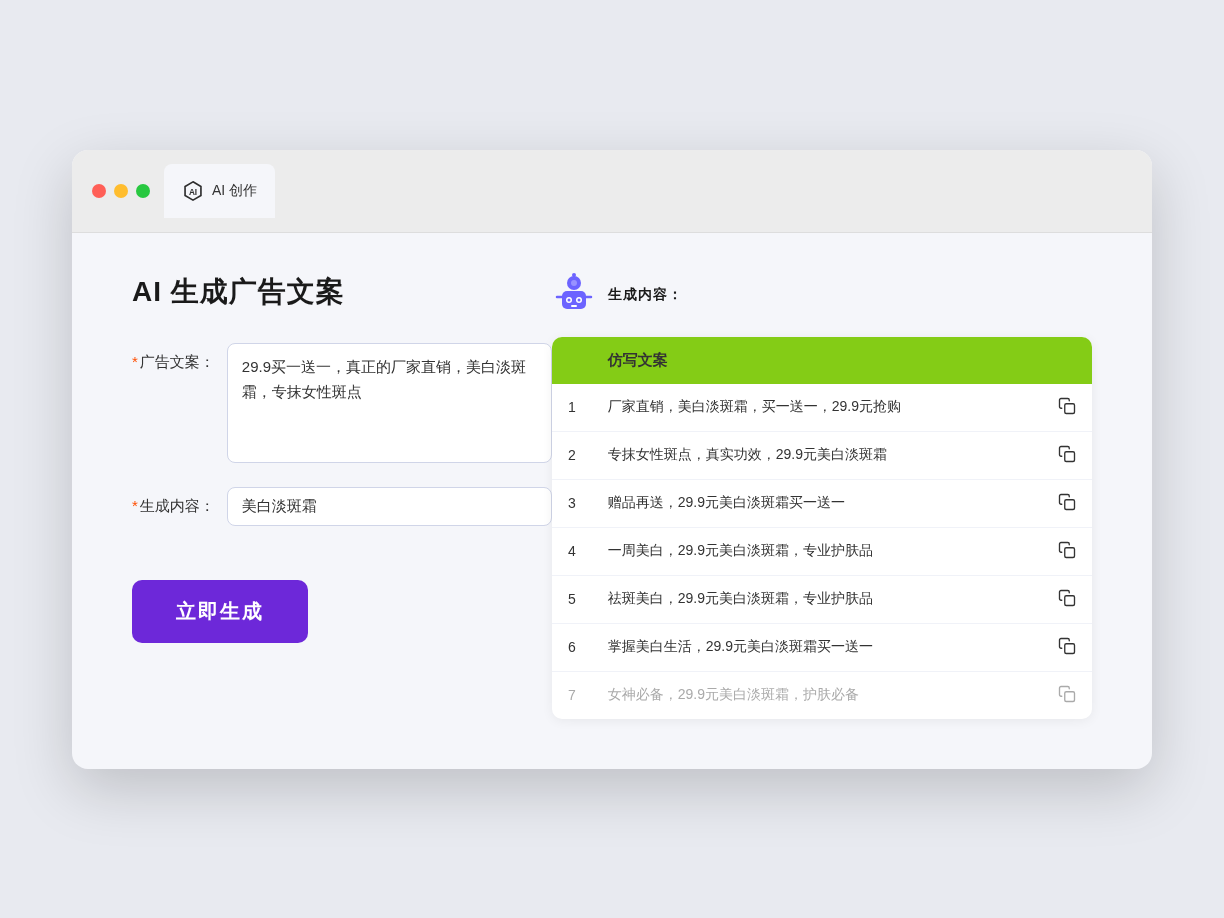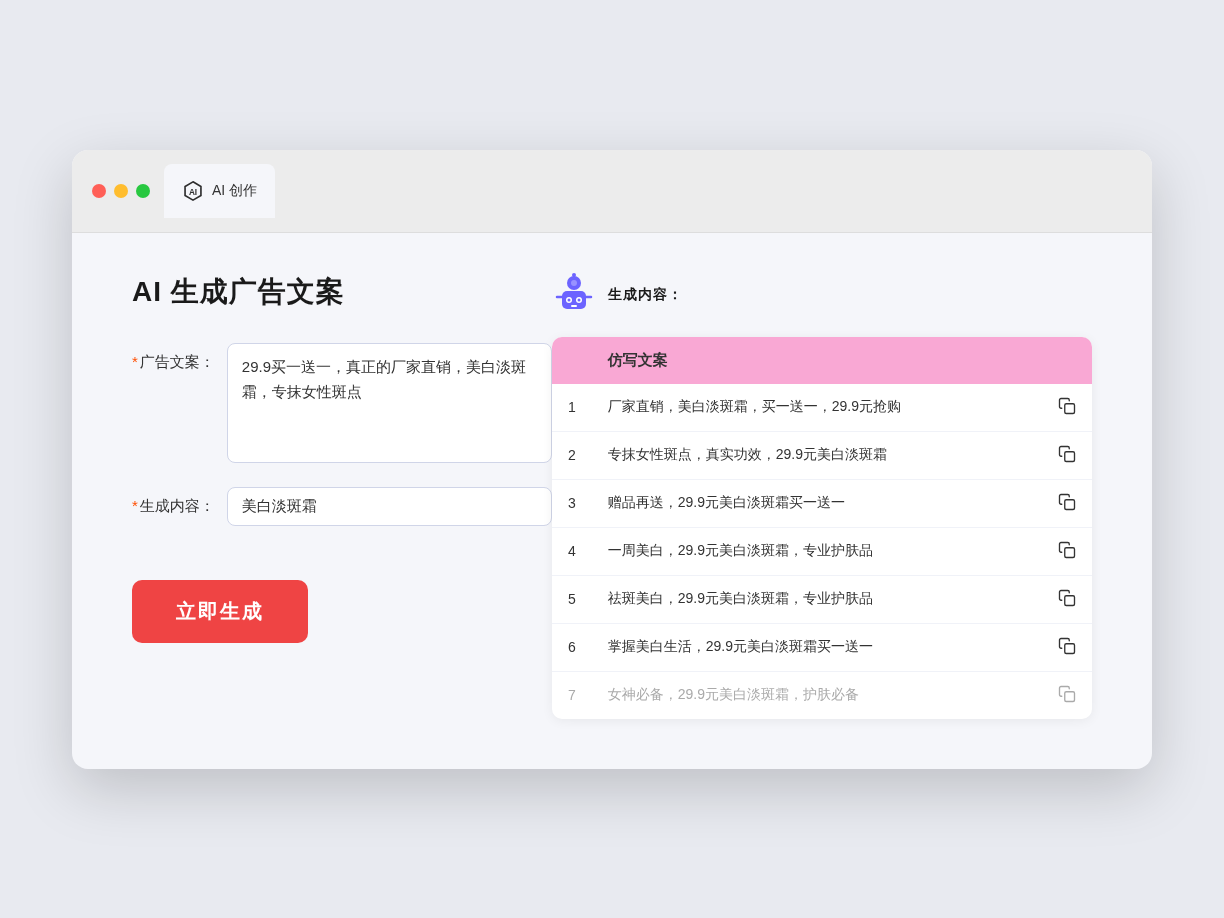--- a/index.html
+++ b/index.html
@@ -112,21 +112,21 @@
     }
 
     textarea.form-input {
       resize: none;
       height: 120px;
       line-height: 1.7;
     }
 
     .generate-btn {
       margin-top: 30px;
-      background: #ef4444;
+      background: #6d28d9;
       color: #fff;
       border: none;
       border-radius: 10px;
       padding: 18px 44px;
       font-size: 20px;
       font-weight: 600;
       cursor: pointer;
       letter-spacing: 2px;
       font-family: inherit;
       transition: background 0.2s;
@@ -159,21 +159,21 @@
     .result-table {
       width: 100%;
       border-collapse: collapse;
       background: #fff;
       border-radius: 10px;
       overflow: hidden;
       box-shadow: 0 2px 12px rgba(0,0,0,0.06);
     }
 
     .result-table thead tr {
-      background: #f9a8d4;
+      background: #84cc16;
     }
 
     .result-table th {
       text-align: left;
       padding: 14px 16px;
       font-size: 15px;
       font-weight: 600;
       color: #333;
     }
 

